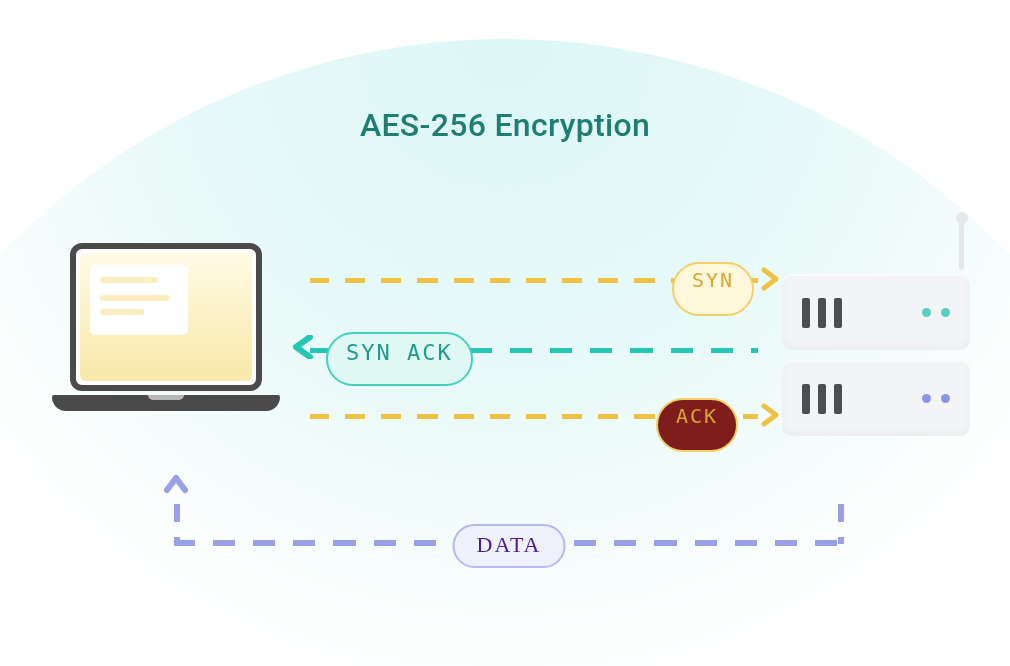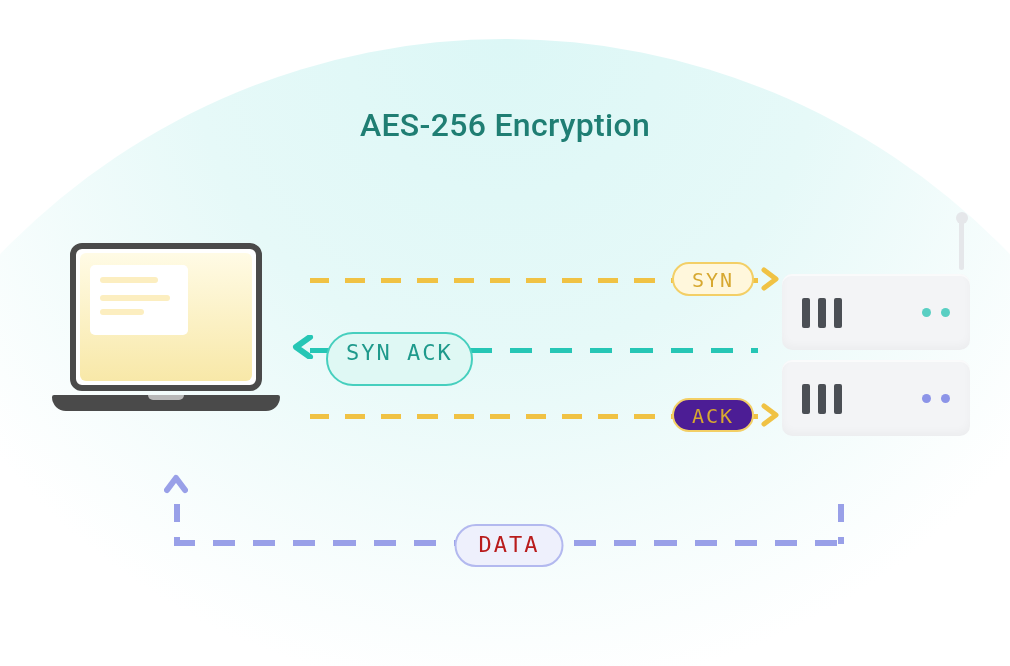--- a/index.html
+++ b/index.html
@@ -97,34 +97,34 @@
 
   
   .chev { position: absolute; width: 24px; height: 24px; }
   .chev svg { width: 24px; height: 24px; }
   .chev.right { right: -24px; top: -1px; }
   .chev.left  { left: -18px; top: -3px; }
   .chev.up    { top: -22px; }
 
   .pill {
     position: absolute; top: -6px;
-    padding: 4px 18px 2px;
+    padding: 4px 18px 22px;
     border-radius: 999px;
     font-size: 20px;
     letter-spacing: 2px;
     font-weight: 500;
     background: #fff;
     border: 2px solid;
     white-space: nowrap;
     font-family: ui-monospace, SFMono-Regular, Menlo, Consolas, monospace;
   }
   .pill.syn    { right: 4px; border-color: #f3cf66; color: #d7a830; background: #fff7dc; }
   .pill.synack { left: 16px; border-color: #46cfbe; color: #1f9a8c; background: #dff8f4; padding: 6px 18px 19px; font-size: 22px; }
-  .pill.ack    { right: 4px; border-color: #f3cf66; color: #d7a830; background: #4c1d95; }
-  .pill.data   { border-color: #b3b9ef; color: #b91c1c; background: #eef0fc; padding: 6px 22px 8px; font-size: 22px; }
+  .pill.ack    { right: 20px; border-color: #f3cf66; color: #d7a830; background: #7f1d1d; }
+  .pill.data   { border-color: #b3b9ef; color: #4c1d95; background: #eef0fc; padding: 6px 22px 8px; font-size: 22px; font-family: Liberation Serif, serif; }
 
   
   .datapath { position: absolute; left: 174px; top: 494px; width: 670px; height: 90px; z-index: 2; }
   .datapath .hline { position: absolute; left: 0; right: 0; top: 46px; border-top: 6px dashed #99a0e8; border-image: repeating-linear-gradient(90deg,#99a0e8 0 22px, transparent 22px 40px) 1; }
   .datapath .vleft { position: absolute; left: 0; top: 10px; height: 40px; border-left: 6px dashed #99a0e8; border-image: repeating-linear-gradient(180deg,#99a0e8 0 18px, transparent 18px 32px) 1; }
   .datapath .vright { position: absolute; right: 0; top: 10px; height: 40px; border-left: 6px dashed #99a0e8; border-image: repeating-linear-gradient(180deg,#99a0e8 0 18px, transparent 18px 32px) 1; }
   .datapath .pill.data { left: 50%; top: 30px; transform: translateX(-50%); }
   .datapath .chev.up { left: -10px; }
 
 </style>

